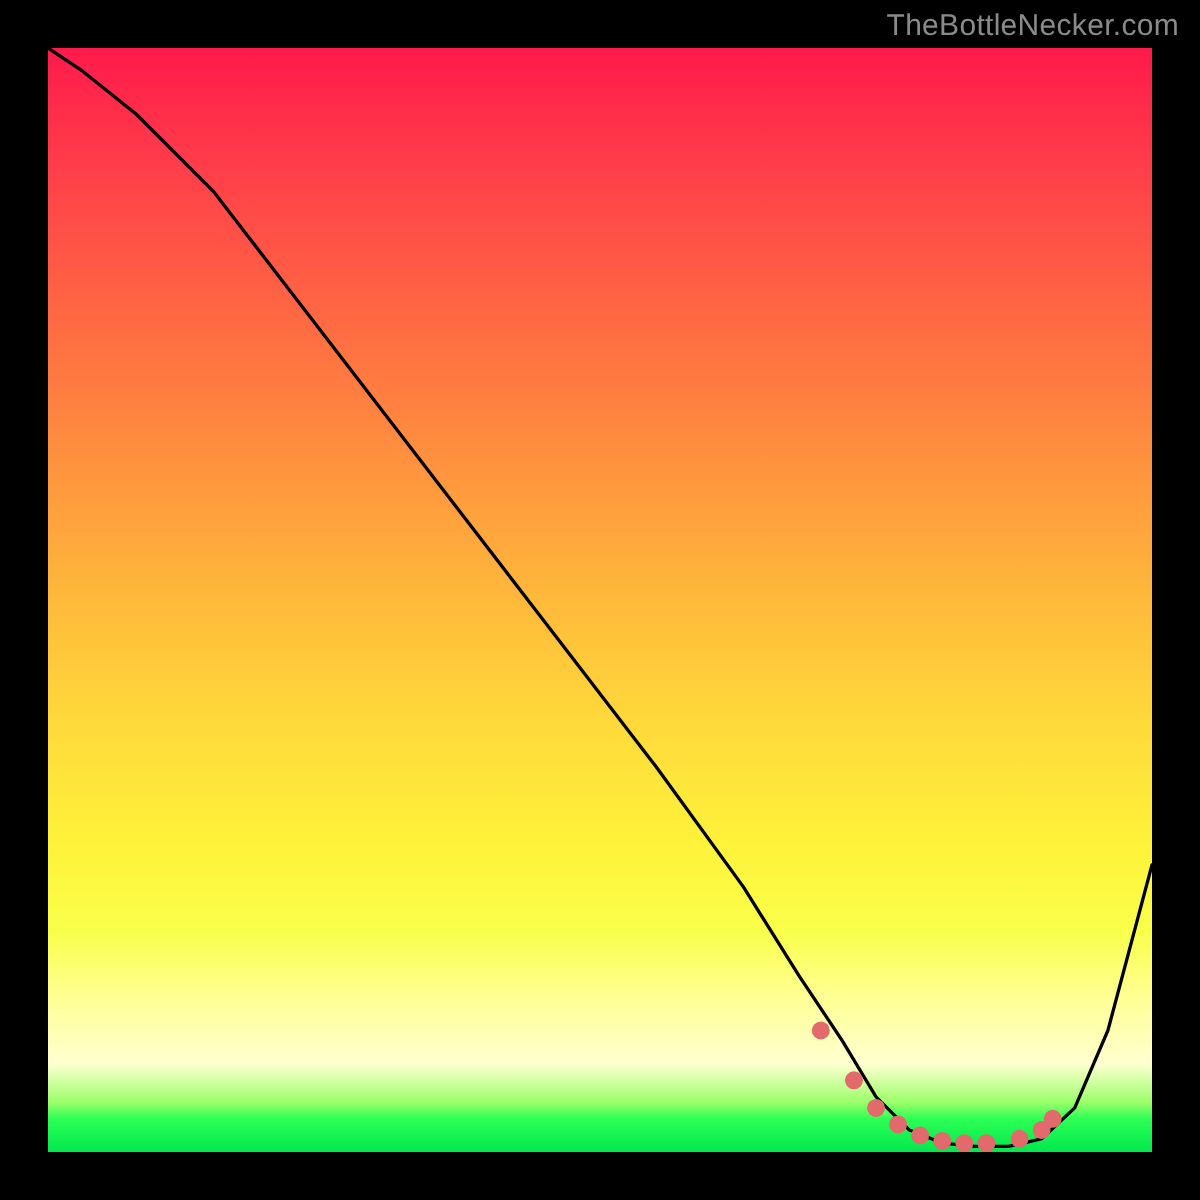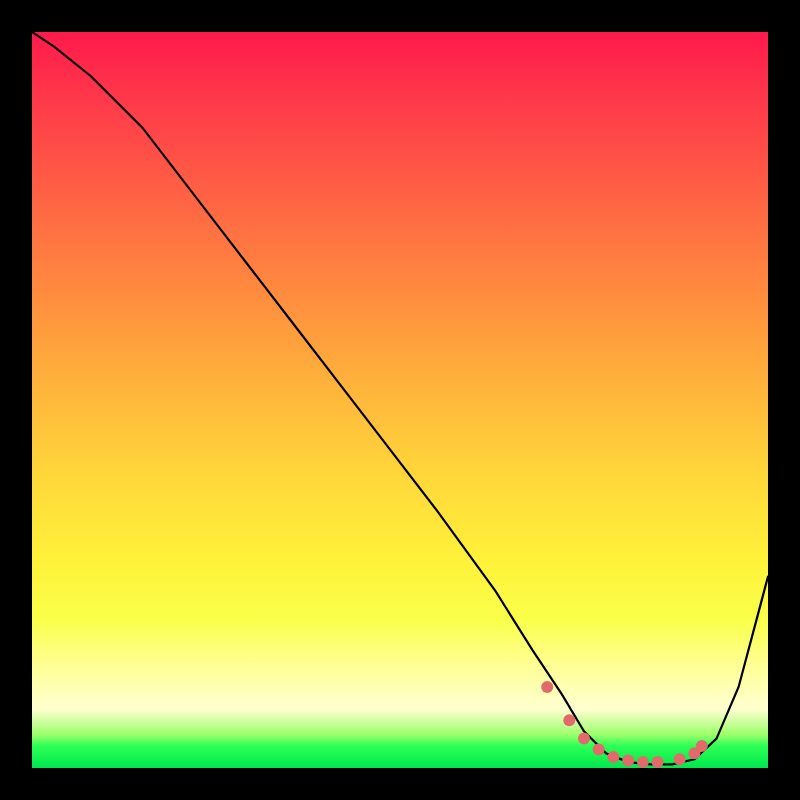--- a/index.html
+++ b/index.html
@@ -89,13 +89,14 @@
           <circle cx="596.2" cy="728.6" r="6"></circle>
           <circle cx="610.9" cy="730.1" r="6"></circle>
           <circle cx="625.6" cy="730.1" r="6"></circle>
           <circle cx="647.7" cy="727.2" r="6"></circle>
           <circle cx="662.4" cy="721.3" r="6"></circle>
           <circle cx="669.8" cy="713.9" r="6"></circle>
         </g>
     </svg>
   </div>
 
+  <div class="watermark">TheBottleNecker.com</div>
 </div>
 
 </body></html>

